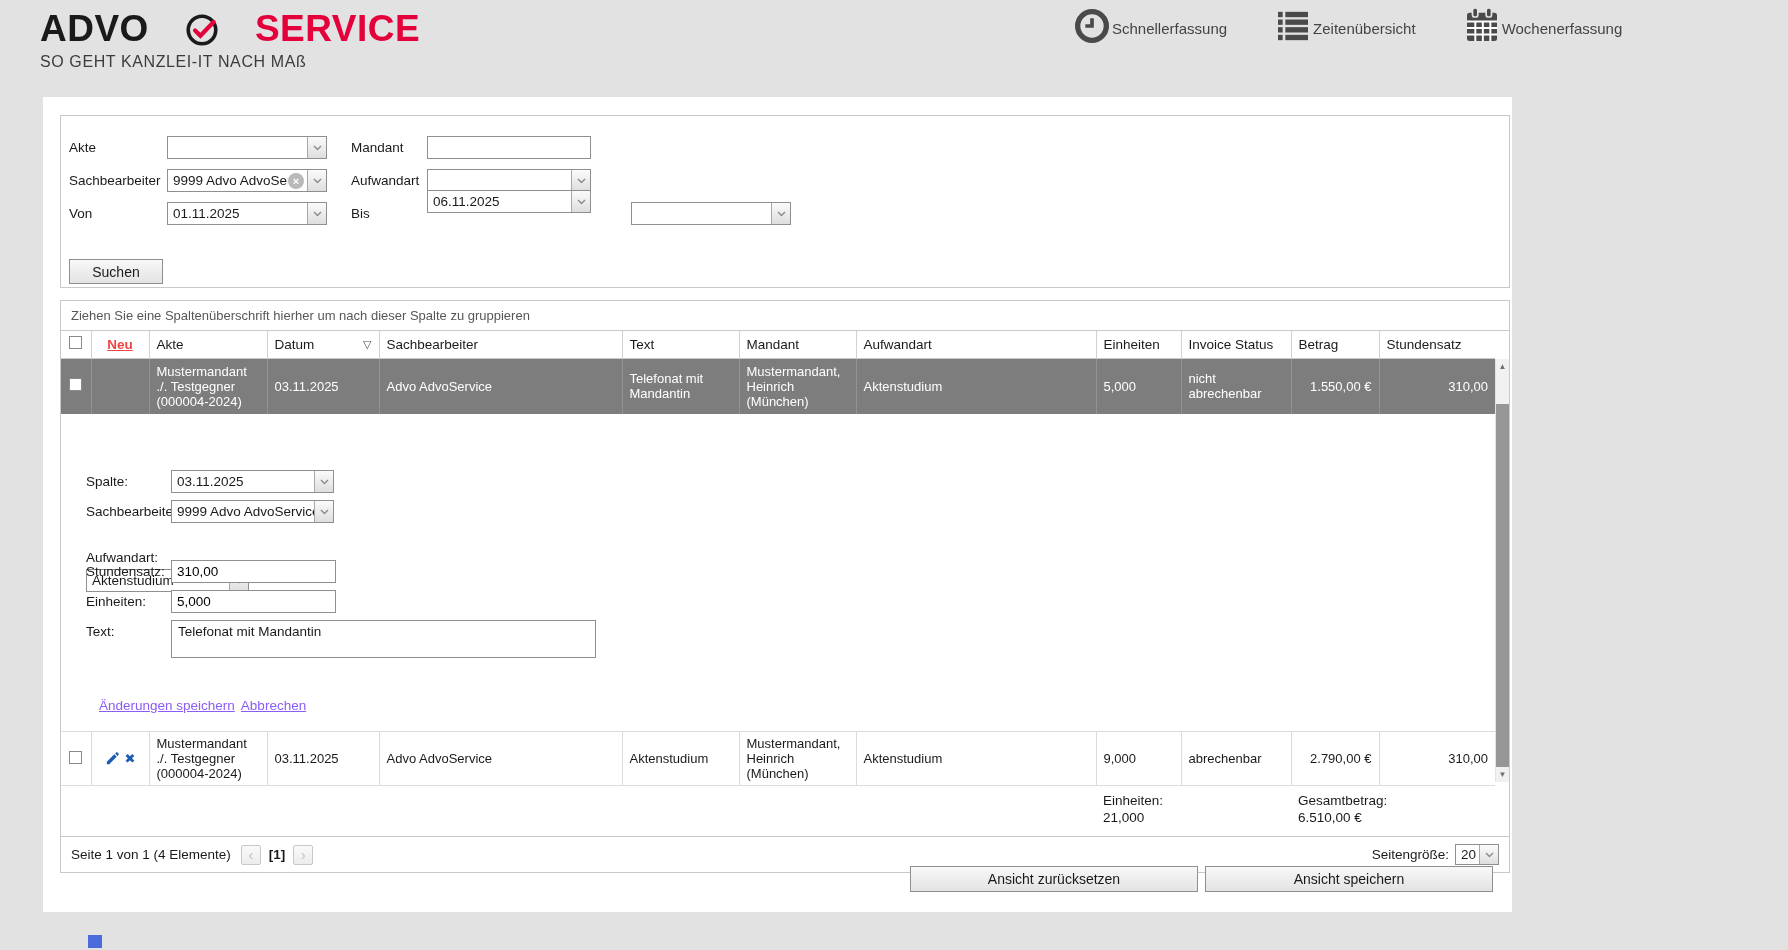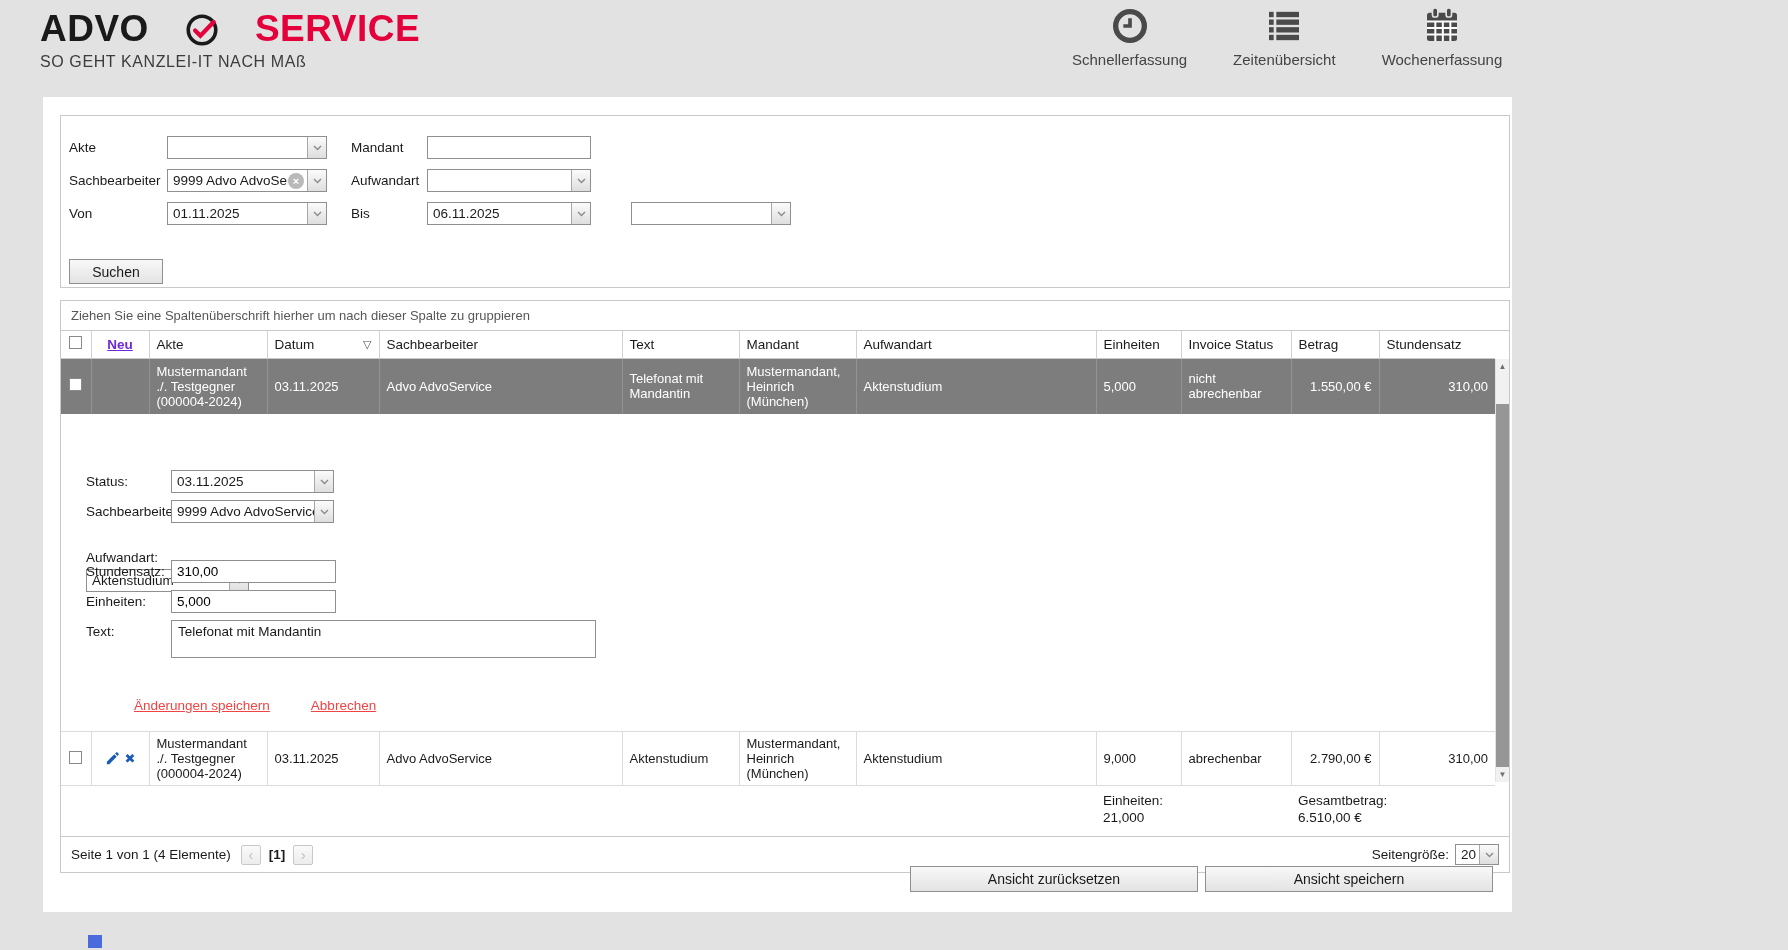--- a/index.html
+++ b/index.html
@@ -12,21 +12,21 @@
     overflow: hidden;
   }
   
   .logo { position:absolute; left:40px; top:8px; cursor:pointer; }
   .logo-line { display:flex; align-items:center;gap:36px; }
   .logo-black { font-size:37px; font-weight:bold; letter-spacing:.5px; color:#1a1a1a; }
   .logo-red   { font-size:37px; font-weight:bold; letter-spacing:.5px; color:#e4003a; }
   .logo-check { display:inline-flex; margin:2px -1px 0 -1px; }
   .tagline { font-size:16px; color:#3c3c3c; letter-spacing:.6px; margin-top:3px; }
   .topnav { position:absolute; left:1072px; top:5px; display:flex; gap:46px; }
-  .nav-item { display:flex; flex-direction:column; align-items:center; cursor:pointer; }
+  .nav-item { display:flex; align-items:center; cursor:pointer; }
   .nav-icon { height:42px; display:flex; align-items:center; }
   .nav-label { font-size:15px; color:#444; margin-top:4px; white-space:nowrap; }
   
   .panel { position:absolute; left:43px; top:97px; width:1469px; height:815px; background:#fff; }
   
   .filter-box { position:absolute; left:17px; top:18px; width:1450px; height:173px;
                 border:1px solid #c9c9c9; background:#fff; }
   .f-label { position:absolute; font-size:13.5px; color:#1a1a1a; line-height:23px; }
   .f-ctl { position:absolute; height:23px; }
   
@@ -35,22 +35,22 @@
   .combo-clear { width:16px; height:16px; border-radius:50%; background:#b9b9b9; color:#fff;
                  font-size:11px; font-weight:bold; line-height:16px; text-align:center; align-self:center; margin-right:3px; cursor:pointer; }
   .combo-btn { width:19px; border-left:1px solid #a8a8a8; background:linear-gradient(#fbfbfb,#dedede);
                display:flex; align-items:center; justify-content:center; }
   .tbox { border:1px solid #8f8f8f; background:#fff; font-size:13.5px; padding:1px 5px;
           font-family:"Liberation Sans","DejaVu Sans",sans-serif; height:23px; width:100%; }
   .win-btn { border:1px solid #8f8f8f; background:linear-gradient(#f8f8f8,#e3e3e3);
              font-size:14px; color:#1a1a1a; text-align:center; cursor:pointer;
              font-family:"Liberation Sans","DejaVu Sans",sans-serif; }
   .checkbox { width:13px; height:13px; border:1px solid #8a8a8a; background:#fff; display:inline-block; cursor:pointer; }
-  a.lnk-blue { color:#6d28d9; text-decoration:underline; cursor:pointer; }
-  a.lnk-violet { color:#ef4444; text-decoration:underline; cursor:pointer; font-size:13.5px;margin-left:35px; }
+  a.lnk-blue { color:#ef4444; text-decoration:underline; cursor:pointer; }
+  a.lnk-violet { color:#8b5cf6; text-decoration:underline; cursor:pointer; font-size:13.5px; }
   
   .grid-box { position:absolute; left:17px; top:203px; width:1450px; border:1px solid #c9c9c9; background:#fff; }
   .group-bar { height:30px; line-height:29px; font-size:13px; color:#575757; padding-left:10px;
                border-bottom:1px solid #c9c9c9; background:#fff; }
   table.grid { border-collapse:collapse; table-layout:fixed; width:1434px; font-size:13.5px; }
   table.grid th { font-weight:normal; text-align:left; padding:4px 7px; height:27px;
                   border-right:1px solid #d2d2d2; border-bottom:1px solid #c9c9c9; background:#fff; cursor:pointer; }
   table.grid td { padding:4px 7px; border-right:1px solid #dcdcdc; vertical-align:middle;
                   font-size:13px; line-height:15px; }
   tr.row-plain td { border-top:1px solid #dcdcdc; border-bottom:1px solid #dcdcdc; height:50px; }
@@ -186,21 +186,21 @@
       <div class="combo">
         <span class="combo-val">01.11.2025</span>
         <span class="combo-btn">
           <svg width="9" height="6" viewBox="0 0 9 6">
               <path d="M1 1 L4.5 4.5 L8 1" stroke="#8a8a8a" stroke-width="1.4" fill="none"></path>
             </svg>
         </span>
       </div>
     </div>
     <span class="f-label" style="left:290px; top:86px;">Bis</span>
-    <div class="f-ctl" style="left:366px; top:86px; width:164px;">
+    <div class="f-ctl" style="left:366px; top:74px; width:164px;">
       <div class="combo">
         <span class="combo-val">06.11.2025</span>
         <span class="combo-btn">
           <svg width="9" height="6" viewBox="0 0 9 6">
               <path d="M1 1 L4.5 4.5 L8 1" stroke="#8a8a8a" stroke-width="1.4" fill="none"></path>
             </svg>
         </span>
       </div>
     </div>
     <div class="f-ctl" style="left:570px; top:86px; width:160px;">
@@ -267,21 +267,21 @@
         <td>5,000</td>
         <td>nicht abrechenbar</td>
         <td class="num">1.550,00 €</td>
         <td class="num" style="border-right:none;">310,00</td>
       </tr>
     </tbody>
       </table>
 
     <div class="edit-area">
       <div class="ef-row" style="top:56px;">
-        <span class="ef-label">Status:</span>
+        <span class="ef-label">Spalte:</span>
         <div style="width:163px;">
           <div class="combo">
             <span class="combo-val">03.11.2025</span>
             <span class="combo-btn">
               <svg width="9" height="6" viewBox="0 0 9 6">
                   <path d="M1 1 L4.5 4.5 L8 1" stroke="#8a8a8a" stroke-width="1.4" fill="none"></path>
                 </svg>
             </span>
           </div>
         </div>

